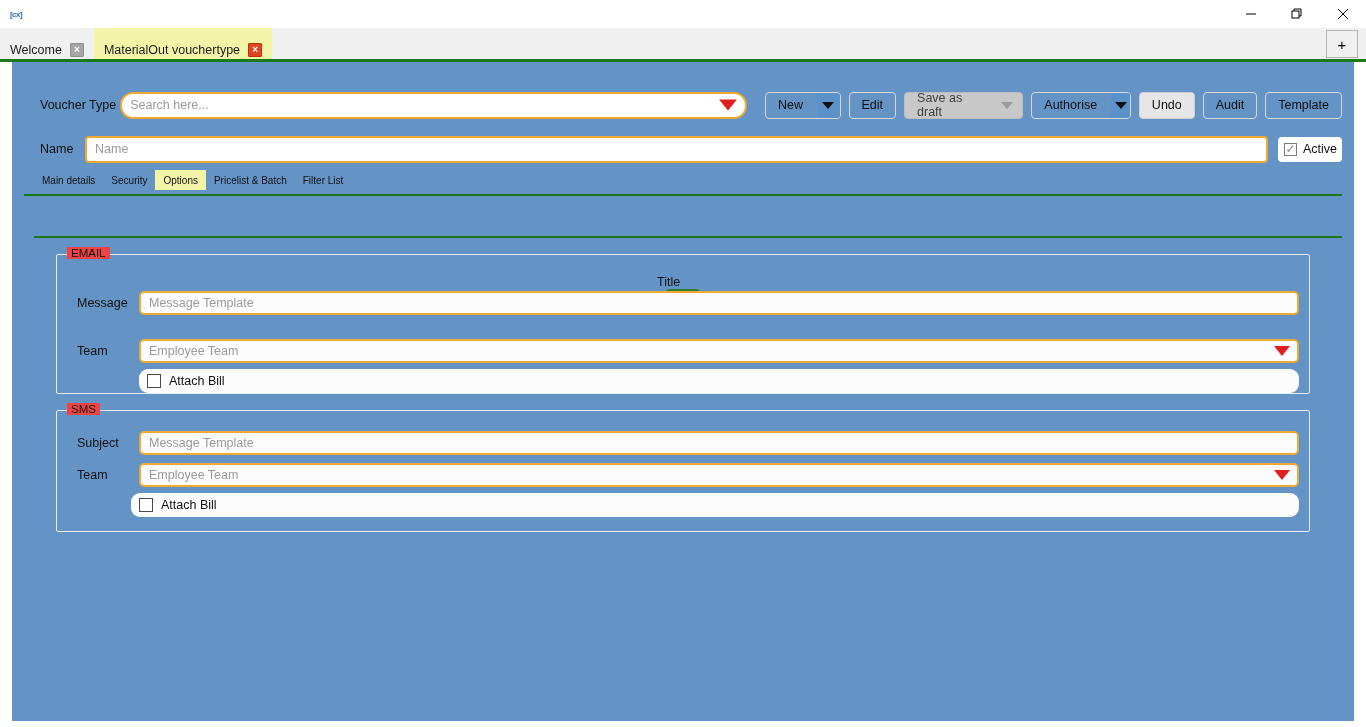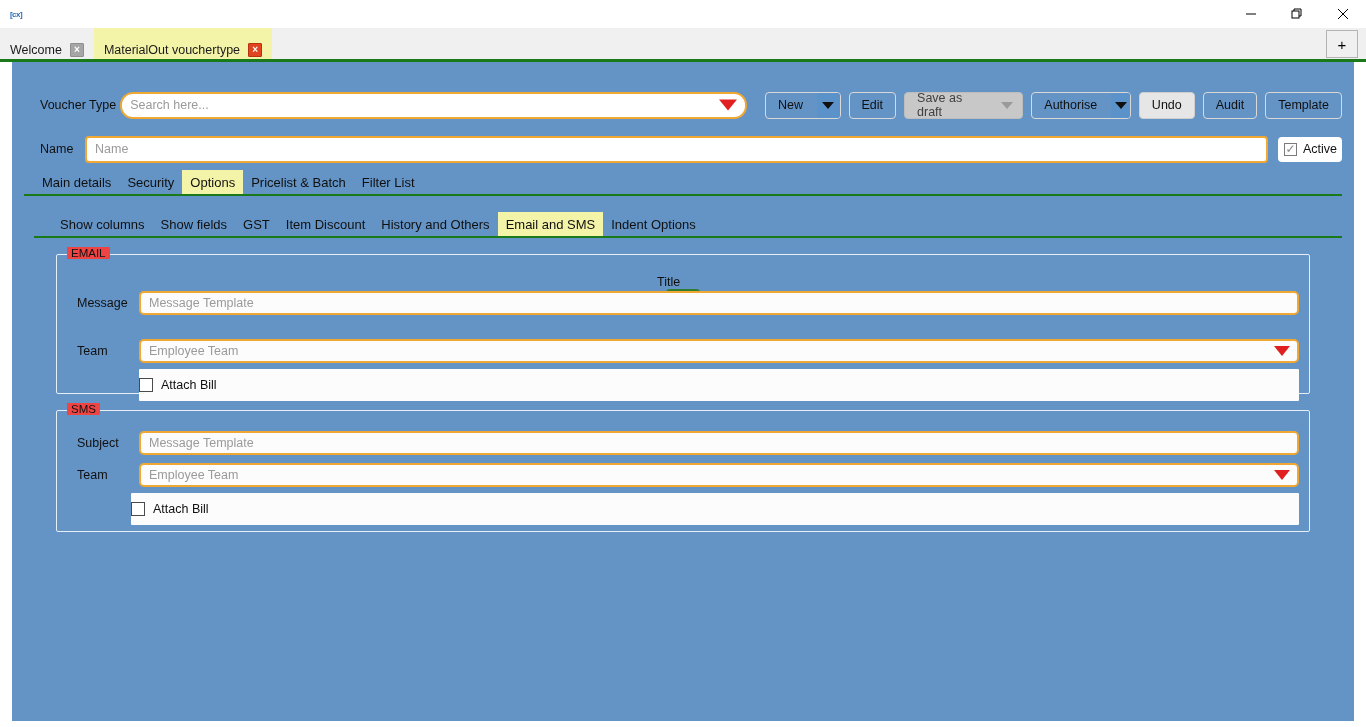--- a/index.html
+++ b/index.html
@@ -223,21 +223,21 @@
   .active-chk span { font-size: 12.5px; color: #101010; }
 
   
   .tabrow {
     position: absolute; left: 0; right: 0;
     display: flex; align-items: flex-end;
   }
   .tabrow-main { top: 108px; padding-left: 22px; }
   .tabrow-sub  { top: 150px; padding-left: 40px; }
   .uitab {
-    font-size: 13px; color: #101010;
+    font-size: 10px; color: #101010;
     padding: 5px 8px 4px 8px;
     white-space: nowrap;
   }
   .uitab.sel { background: #f4f4a8; }
   .rule-green {
     position: absolute; left: 12px; right: 12px;
     height: 2px; background: #1a7a1a;
   }
   .rule-main { top: 132px; }
   .rule-sub  { top: 174px; left: 22px; }
@@ -294,25 +294,25 @@
     position: absolute; right: 7px; top: 50%;
     transform: translateY(-50%);
     width: 0; height: 0;
     border-left: 8px solid transparent;
     border-right: 8px solid transparent;
     border-top: 10px solid #e02020;
   }
   .attachrow {
     position: absolute;
     left: 82px; right: 10px;
-    height: 32px;
+    height: 24px;
     background: #fcfcfc;
-    border-radius: 1px;
-    display: flex; align-items: center;
-    gap: 8px;
+    border-radius: 9px;
+    display: flex; align-items: center;
+    padding-left: 8px; gap: 8px;
   }
   .attachrow .cbw {
     width: 14px; height: 14px;
     border: 1px solid #4a4a4a;
     background: #ffffff;
   }
   .attachrow span { font-size: 12.5px; color: #101010; }
 </style>
 </head>
 <body>
@@ -408,29 +408,20 @@
 
     <div class="tabrow tabrow-main">
       <div class="uitab">Main details</div>
       <div class="uitab">Security</div>
       <div class="uitab sel">Options</div>
       <div class="uitab">Pricelist &amp; Batch</div>
       <div class="uitab">Filter List</div>
     </div>
     <div class="rule-green rule-main"></div>
 
-    <div class="tabrow tabrow-sub">
-      <div class="uitab">Show columns</div>
-      <div class="uitab">Show fields</div>
-      <div class="uitab">GST</div>
-      <div class="uitab">Item Discount</div>
-      <div class="uitab">History and Others</div>
-      <div class="uitab sel">Email and SMS</div>
-      <div class="uitab">Indent Options</div>
-    </div>
     <div class="rule-green rule-sub"></div>
 
     <div class="groupbox gb-email">
       <div class="gb-title">EMAIL</div>
 
       <div class="frow" style="top:20px;flex-direction:column;">
         <div class="flbl">Title</div>
         <div class="field focused">
           <span class="cursor"></span>
           <span class="ph">Title</span>

